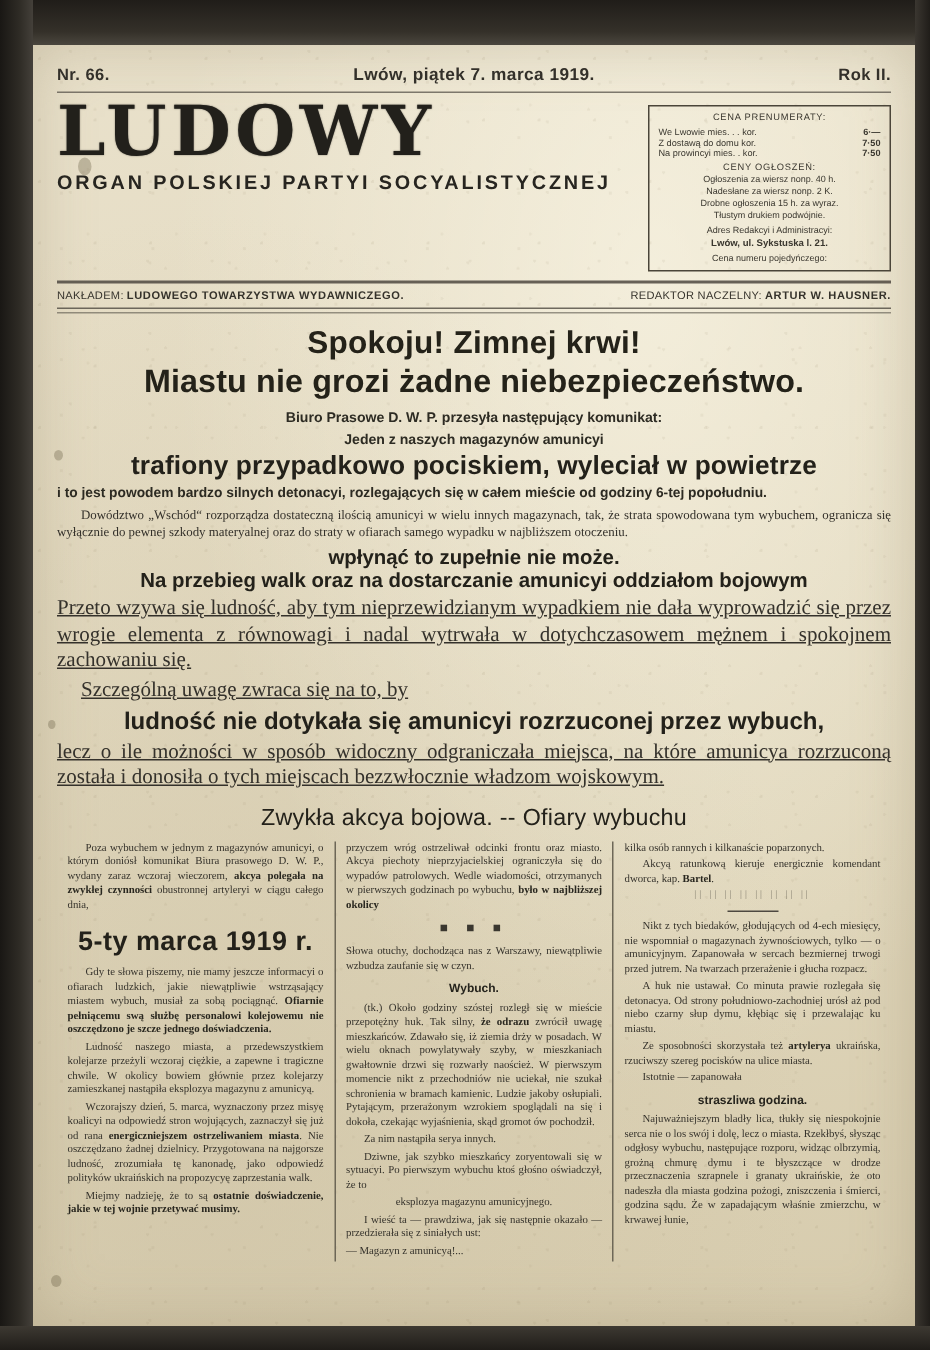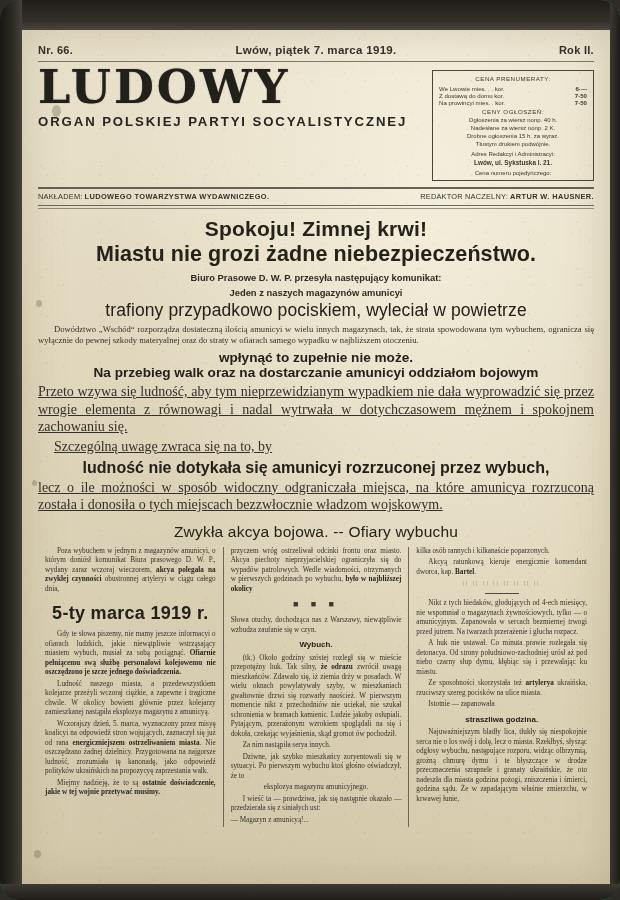--- a/index.html
+++ b/index.html
@@ -3,21 +3,21 @@
 <meta charset="utf-8">
 <title>Dziennik Ludowy</title>
 <style>
   html,body{margin:0;padding:0;}
   body{
     width:620px;height:900px;overflow:hidden;
     background:#2e2b26;
     font-family:"Liberation Serif",serif;
   }
   
-  .scan{position:relative;width:620px;height:900px;background:#22c55e;overflow:hidden;border-radius:19px;}
+  .scan{position:relative;width:620px;height:900px;background:#22c55e;overflow:hidden;}
   .scan::before{ 
     content:"";position:absolute;left:0;top:0;width:22px;height:900px;
     background:linear-gradient(90deg,#191714 0%,#2f2c26 60%,#44403a 100%);z-index:5;
   }
   .scan::after{ 
     content:"";position:absolute;left:0;top:0;width:620px;height:30px;
     background:linear-gradient(180deg,#201d19 0%,#343029 70%,#4a463e 100%);z-index:4;
   }
   .rightedge{position:absolute;right:0;top:0;width:10px;height:900px;
     background:linear-gradient(270deg,#201d19 0%,#3a3630 100%);z-index:5;}
@@ -92,21 +92,21 @@
 
   
   .hl-a{font-family:"Liberation Sans",sans-serif;font-weight:bold;
     font-size:21px;text-align:center;color:#242219;letter-spacing:.2px;margin:2px 0 1px;}
   .hl-b{font-family:"Liberation Sans",sans-serif;font-weight:bold;
     font-size:21.5px;text-align:center;color:#242219;letter-spacing:.1px;margin:0 0 5px;}
   .hl-lead{font-family:"Liberation Sans",sans-serif;font-weight:bold;
     font-size:9.4px;text-align:center;color:#2d2b23;margin:1px 0 4px;}
   .hl-c{font-family:"Liberation Sans",sans-serif;font-weight:bold;
     font-size:9.4px;text-align:center;color:#2d2b23;margin:4px 0 2px;}
-  .hl-d{font-family:"Liberation Sans",sans-serif;font-weight:normal;
+  .hl-d{font-family:"Liberation Sans",sans-serif;font-weight:bold;
     font-size:17.5px;text-align:center;color:#23211a;margin:1px 0 2px;letter-spacing:.1px;}
   .hl-e{font-family:"Liberation Sans",sans-serif;font-weight:bold;
     font-size:9.2px;text-align:justify;color:#2c2a22;margin:0 0 4px;line-height:1.2;}
   .bodypara{font-size:8.6px;text-align:justify;line-height:1.28;
     color:#33302a;margin:3px 0;text-indent:16px;}
   .hl-f{font-family:"Liberation Sans",sans-serif;font-weight:bold;
     font-size:13.6px;text-align:center;color:#23211a;line-height:1.12;margin:4px 0 3px;}
   .hl-g{font-family:"Liberation Sans",sans-serif;font-weight:bold;
     font-size:16px;text-align:center;color:#23211a;margin:3px 0 2px;letter-spacing:0px;}
   .hl-h{font-family:"Liberation Sans",sans-serif;font-weight:normal;
@@ -200,20 +200,21 @@
         </span>
       </div>
       <div class="rule-dbl"></div>
       <div class="rule-dbl2"></div>
 
       <div class="hl-a">Spokoju! Zimnej krwi!</div>
       <div class="hl-b">Miastu nie grozi żadne niebezpieczeństwo.</div>
       <div class="hl-lead">Biuro Prasowe D. W. P. przesyła następujący komunikat:</div>
       <div class="hl-c">Jeden z naszych magazynów amunicyi</div>
       <div class="hl-d">trafiony przypadkowo pociskiem, wyleciał w powietrze</div>
+      <div class="hl-e">i to jest powodem bardzo silnych detonacyi, rozlegających się w całem mieście od godziny 6-tej popołudniu.</div>
       <div class="bodypara">Dowództwo „Wschód“ rozporządza dostateczną ilością amunicyi w wielu innych magazynach, tak, że strata spowodowana tym wybuchem, ogranicza się wyłącznie do pewnej szkody materyalnej oraz do straty w ofiarach samego wypadku w najbliższem otoczeniu.</div>
       <div class="hl-f">
         <div>wpłynąć to zupełnie nie może.</div>
         <div>Na przebieg walk oraz na dostarczanie amunicyi oddziałom bojowym</div>
       </div>
       <div class="smallnote">Przeto wzywa się ludność, aby tym nieprzewidzianym wypadkiem nie dała wyprowadzić się przez wrogie elementa z równowagi i nadal wytrwała w dotychczasowem mężnem i spokojnem zachowaniu się.</div>
       <div class="smallnote" style="text-indent:16px">Szczególną uwagę zwraca się na to, by</div>
       <div class="hl-g">ludność nie dotykała się amunicyi rozrzuconej przez wybuch,</div>
       <div class="smallnote">lecz o ile możności w sposób widoczny odgraniczała miejsca, na które amunicya rozrzuconą została i donosiła o tych miejscach bezzwłocznie władzom wojskowym.</div>
 

